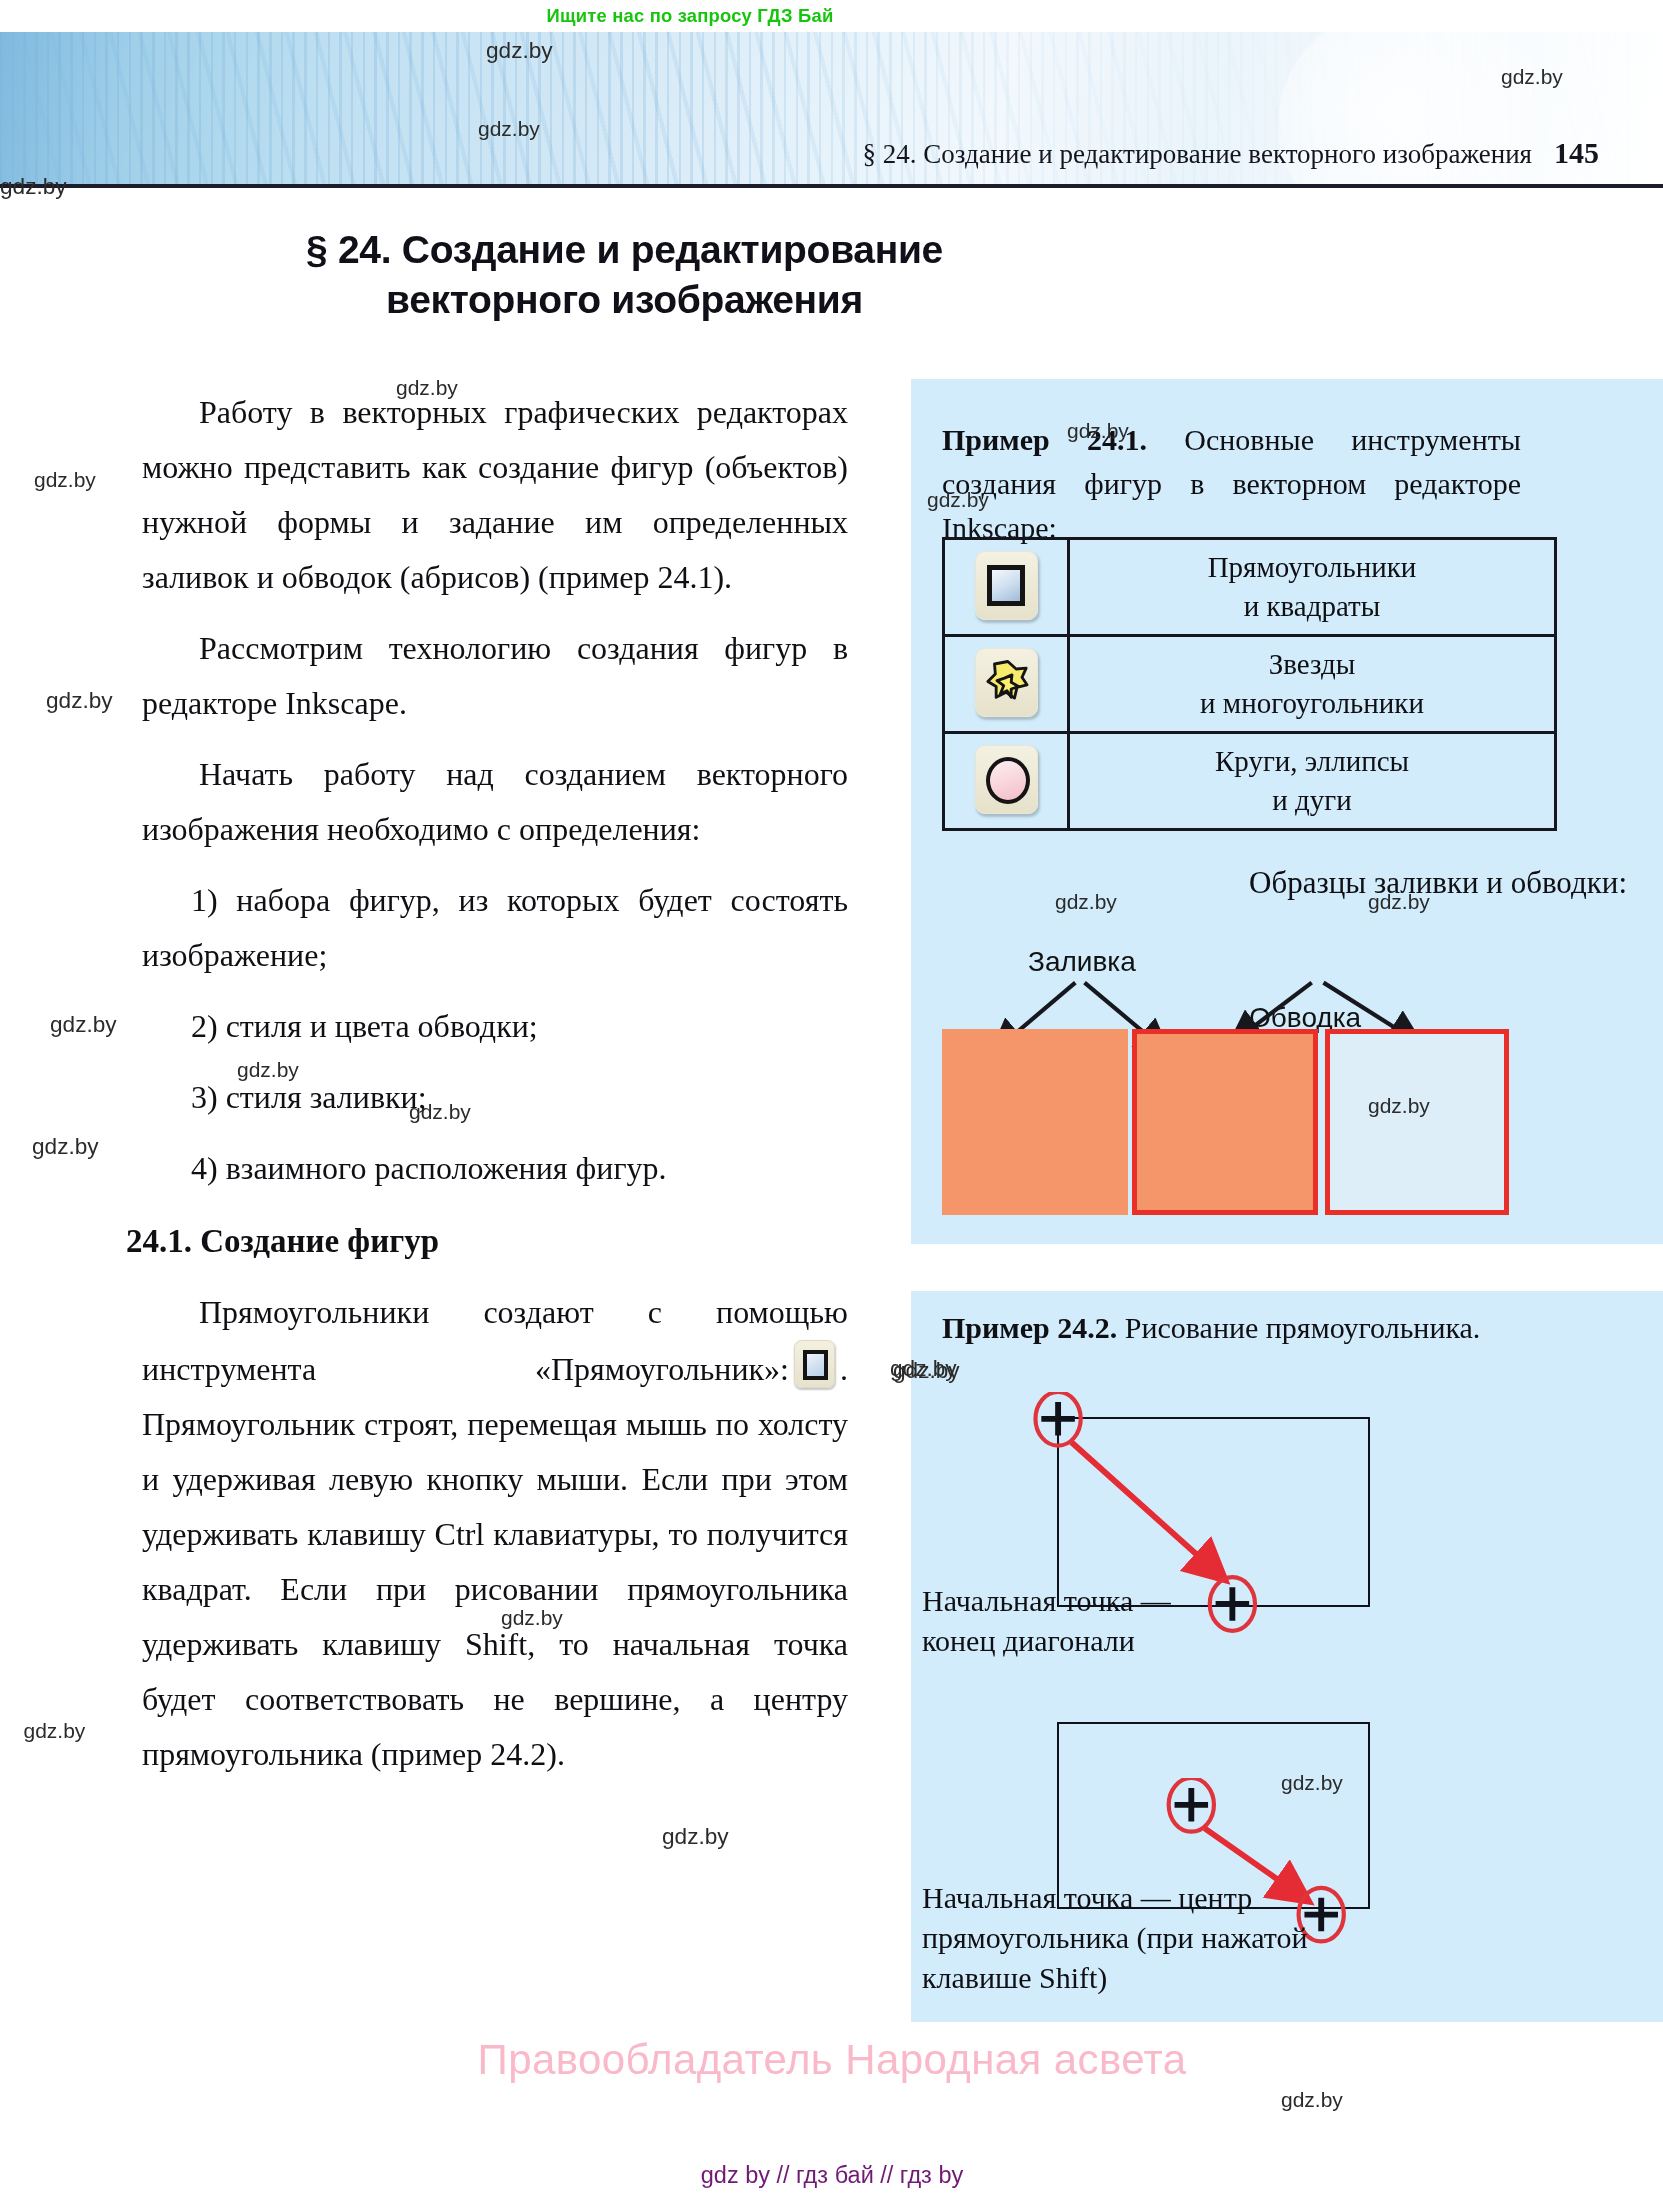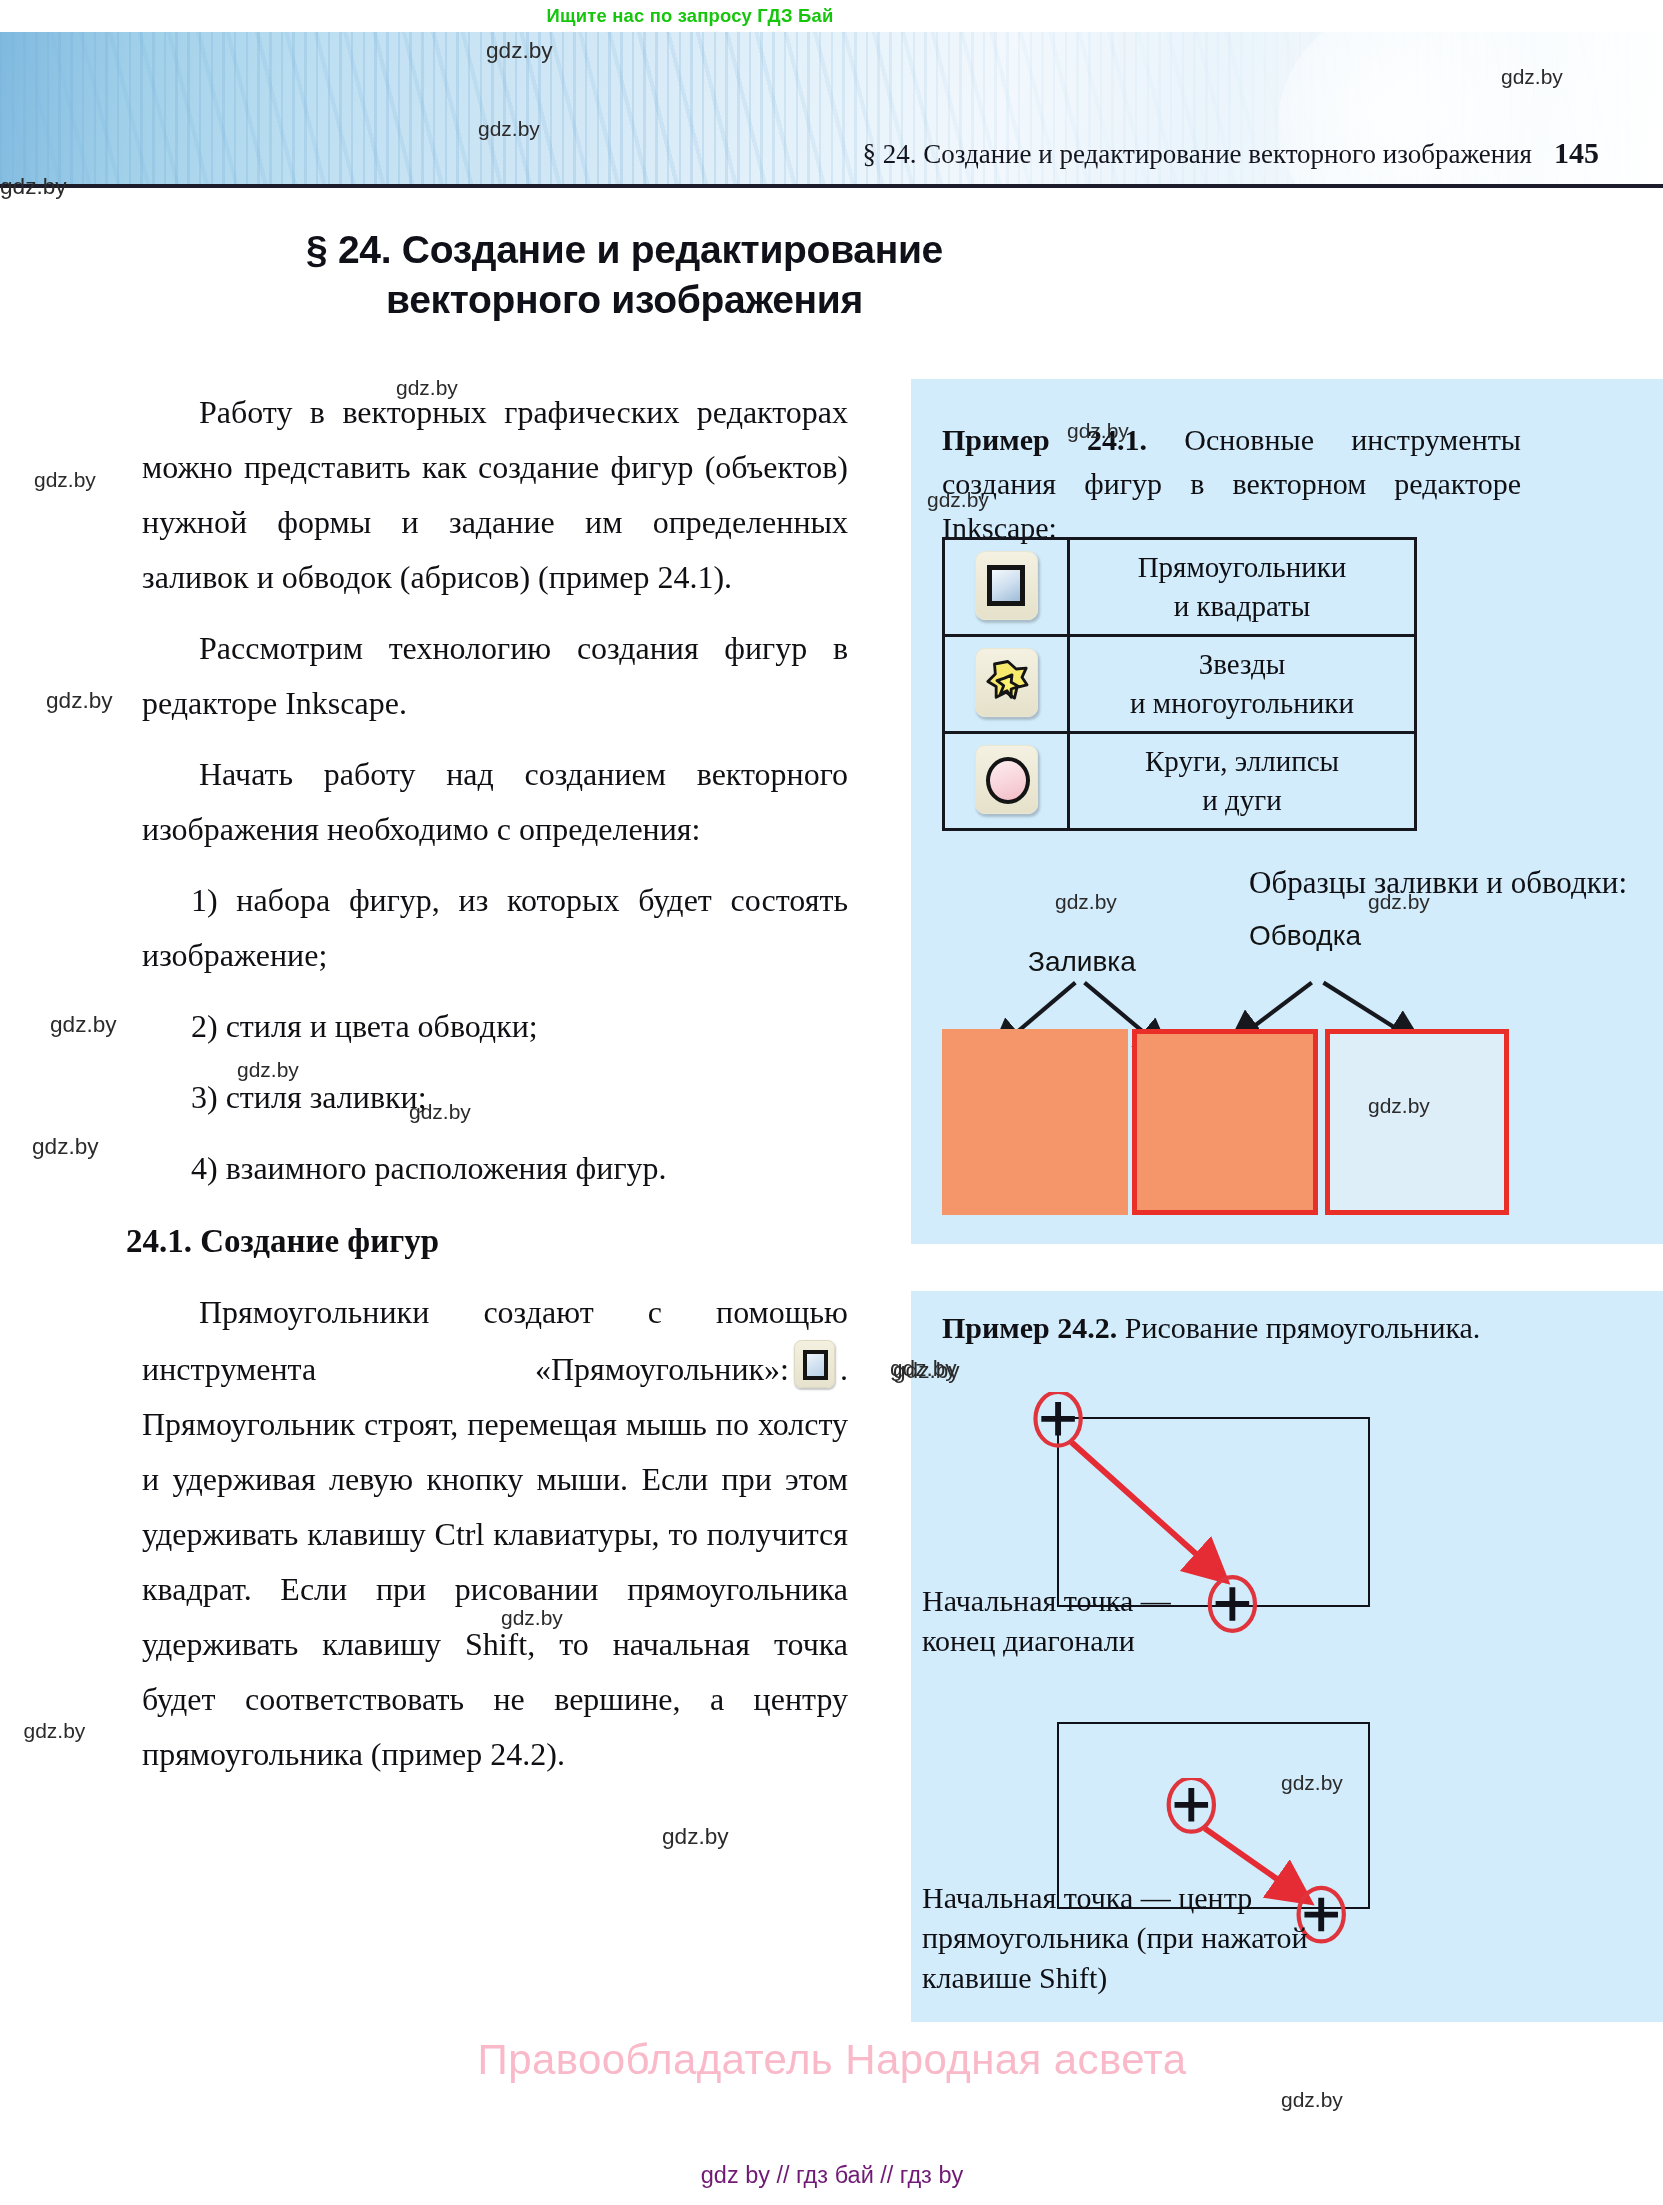--- a/index.html
+++ b/index.html
@@ -83,21 +83,21 @@
     position:absolute;background:#d2ecfb;
   }
   #ex1{left:911px;top:379px;width:752px;height:865px;}
   #ex2{left:911px;top:1291px;width:752px;height:731px;}
   .ex-text{
     position:absolute;font-size:30px;line-height:44px;color:#0f0f14;text-align:justify;
   }
   .ex-text b{font-weight:bold;}
   
   .tool-table{
-    position:absolute;left:942px;top:537px;width:475px;
+    position:absolute;left:942px;top:537px;width:615px;
     border-collapse:collapse;
   }
   .tool-table td{
     border:3.4px solid #16161e;
     vertical-align:middle;
   }
   .tool-table td.icon-cell{width:122px;height:94px;text-align:center;padding:0;}
   .tool-table td.label-cell{
     text-align:center;font-size:29px;line-height:39px;color:#0f0f14;padding:6.7px 5px;
   }
@@ -215,21 +215,21 @@
       <div>Круги, эллипсы</div>
       <div>и дуги</div>
     </td>
   </tr>
 </tbody>
   </table>
 
 <div class="samples-title">Образцы заливки и обводки:</div>
 
 <div class="lbl" style="left:1028px;top:946px;">Заливка</div>
-<div class="lbl" style="left:1249px;top:920px;">Обводка</div>
+<div class="lbl" style="left:1249px;top:1002px;">Обводка</div>
 
 <svg class="arrow-svg" style="left:911px;top:964px;width:752px;height:101px;" viewBox="0 0 897 120">
   <defs>
     <marker id="ah" markerWidth="9" markerHeight="9" refX="6" refY="4.5" orient="auto">
       <path d="M0,0 L9,4.5 L0,9 z" fill="#17171e"></path>
     </marker>
   </defs>
   <line x1="196" y1="22" x2="104" y2="100" stroke="#17171e" stroke-width="5" marker-end="url(#ah)"></line>
   <line x1="207" y1="22" x2="300" y2="100" stroke="#17171e" stroke-width="5" marker-end="url(#ah)"></line>
   <line x1="478" y1="22" x2="388" y2="90" stroke="#17171e" stroke-width="5" marker-end="url(#ah)"></line>

